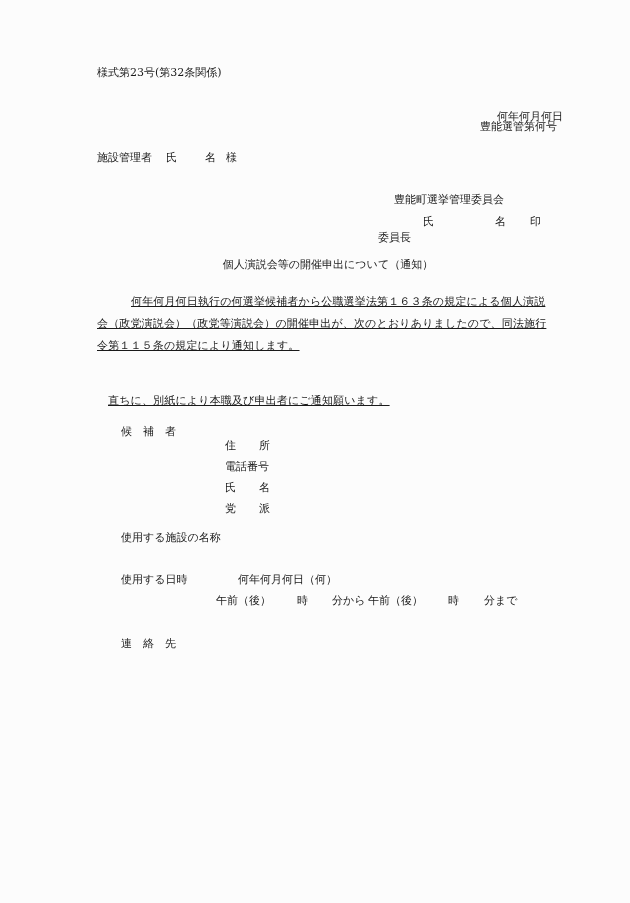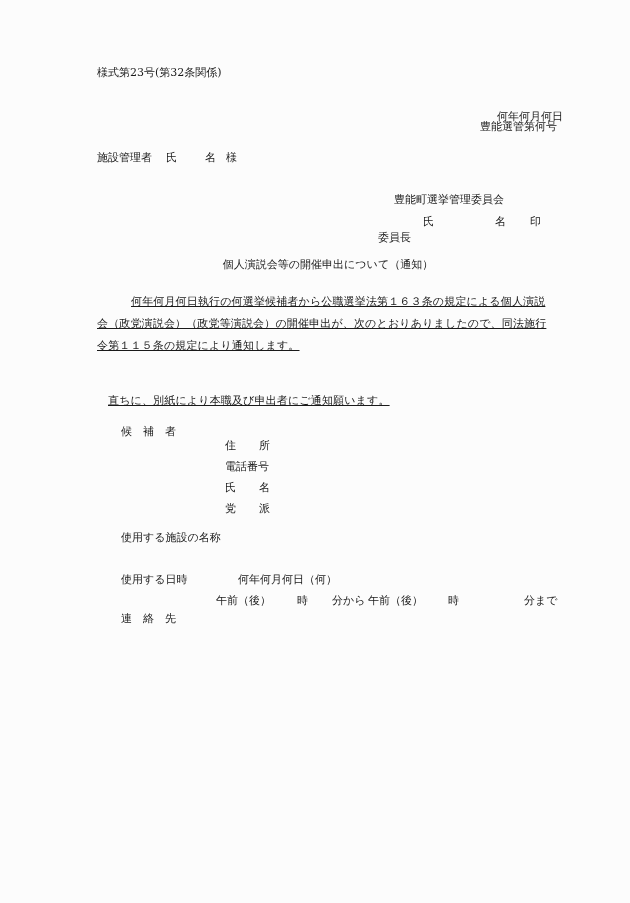--- a/index.html
+++ b/index.html
@@ -105,18 +105,18 @@
 
   <div>
     <div class="abs" style="left:121px; top:573px;">使用する日時</div>
     <div class="abs" style="left:238px; top:573px;">何年何月何日（何）</div>
 
     <div class="abs" style="left:216px; top:594px;">午前（後）</div>
     <div class="abs" style="left:297px; top:594px;">時</div>
     <div class="abs" style="left:332px; top:594px;">分から</div>
     <div class="abs" style="left:368px; top:594px;">午前（後）</div>
     <div class="abs" style="left:448px; top:594px;">時</div>
-    <div class="abs" style="left:484px; top:594px;margin-left:40px;">分まで</div>
+    <div class="abs" style="left:484px; top:594px;">分まで</div>
   </div>
 
-  <div class="abs" style="left:121px; top:612px;text-align:center;">連　絡　先</div>
+  <div class="abs" style="left:121px; top:637px;text-align:center;">連　絡　先</div>
 
 </div>
 
 </body></html>

